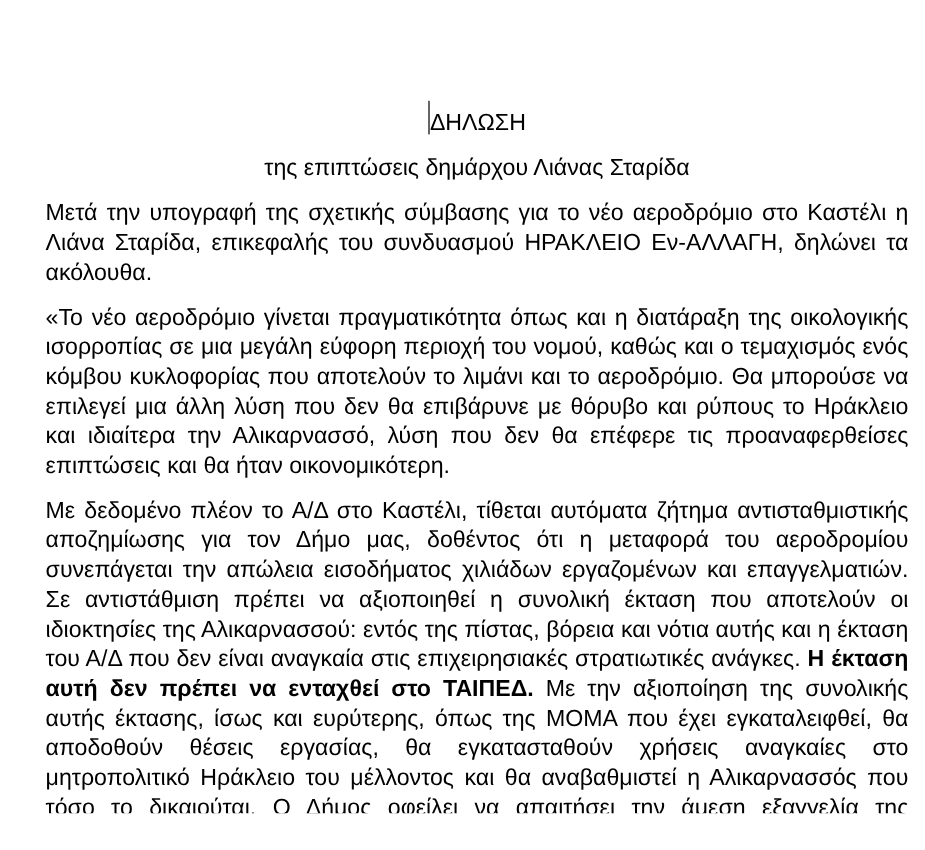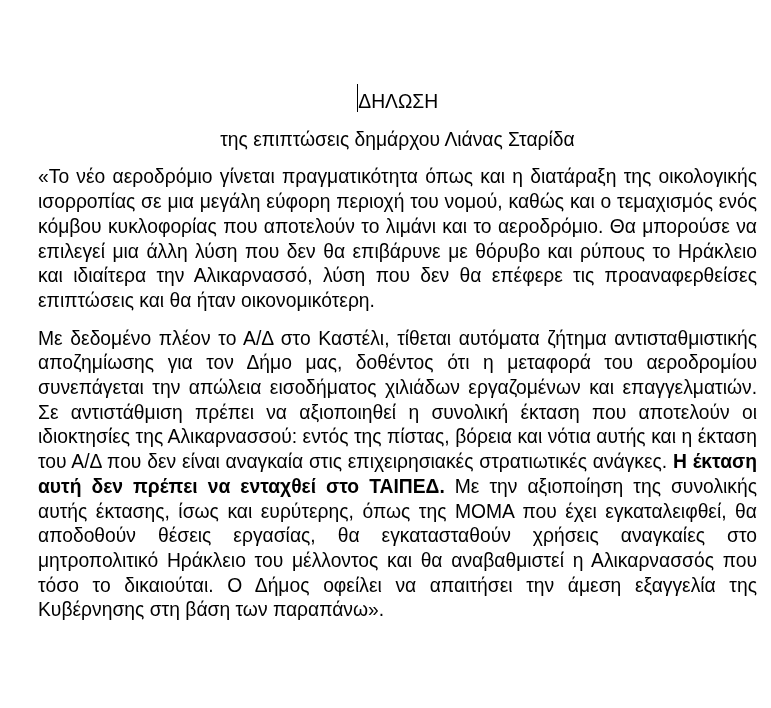--- a/index.html
+++ b/index.html
@@ -42,18 +42,19 @@
 </style>
 </head>
 <body>
 
 <div class="page">
 
   <h1 class="title"><span class="caret"></span><span>ΔΗΛΩΣΗ</span></h1>
 
   <h2 class="subtitle">της επιπτώσεις δημάρχου Λιάνας Σταρίδα</h2>
 
+  <p class="para"><span>Μετά την υπογραφή της σχετικής σύμβασης για το νέο αεροδρόμιο στο Καστέλι η Λιάνα Σταρίδα, επικεφαλής του συνδυασμού ΗΡΑΚΛΕΙΟ Εν-ΑΛΛΑΓΗ, δηλώνει τα ακόλουθα.</span></p>
 
   <p class="para"><span>«Το νέο αεροδρόμιο γίνεται πραγματικότητα όπως και η διατάραξη της οικολογικής ισορροπίας σε μια μεγάλη εύφορη περιοχή του νομού, καθώς και ο τεμαχισμός ενός κόμβου κυκλοφορίας που αποτελούν το λιμάνι και το αεροδρόμιο. Θα μπορούσε να επιλεγεί μια άλλη λύση που δεν θα επιβάρυνε με θόρυβο και ρύπους το Ηράκλειο και ιδιαίτερα την Αλικαρνασσό, λύση που δεν θα επέφερε τις προαναφερθείσες επιπτώσεις και θα ήταν οικονομικότερη.</span></p>
 
   <p class="para"><span>Με δεδομένο πλέον το Α/Δ στο Καστέλι, τίθεται αυτόματα ζήτημα αντισταθμιστικής αποζημίωσης για τον Δήμο μας, δοθέντος ότι η μεταφορά του αεροδρομίου συνεπάγεται την απώλεια εισοδήματος χιλιάδων εργαζομένων και επαγγελματιών. Σε αντιστάθμιση πρέπει να αξιοποιηθεί η συνολική έκταση που αποτελούν οι ιδιοκτησίες της Αλικαρνασσού: εντός της πίστας, βόρεια και νότια αυτής και η έκταση του Α/Δ που δεν είναι αναγκαία στις επιχειρησιακές στρατιωτικές ανάγκες. </span><span class="bold">Η έκταση αυτή δεν πρέπει να ενταχθεί στο ΤΑΙΠΕΔ.</span><span> Με την αξιοποίηση της συνολικής αυτής έκτασης, ίσως και ευρύτερης, όπως της ΜΟΜΑ που έχει εγκαταλειφθεί, θα αποδοθούν θέσεις εργασίας, θα εγκατασταθούν χρήσεις αναγκαίες στο μητροπολιτικό Ηράκλειο του μέλλοντος και θα αναβαθμιστεί η Αλικαρνασσός που τόσο το δικαιούται. Ο Δήμος οφείλει να απαιτήσει την άμεση εξαγγελία της Κυβέρνησης στη βάση των παραπάνω».</span></p>
 
 </div>
 
 </body></html>

